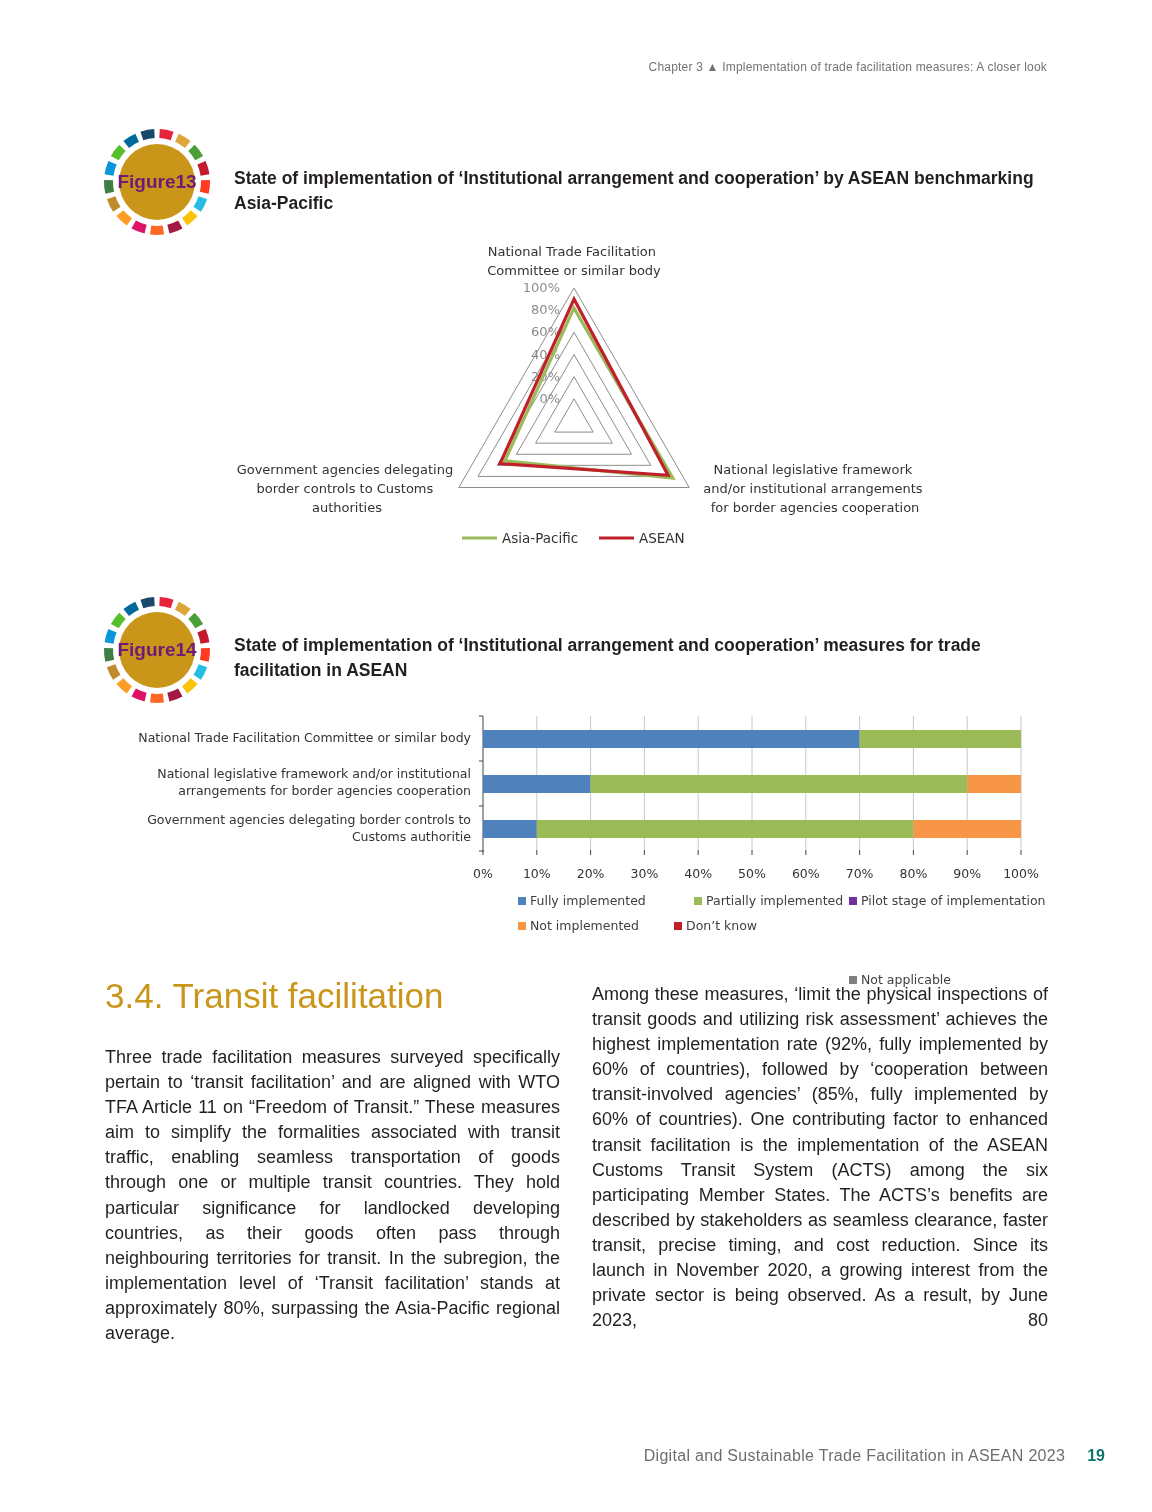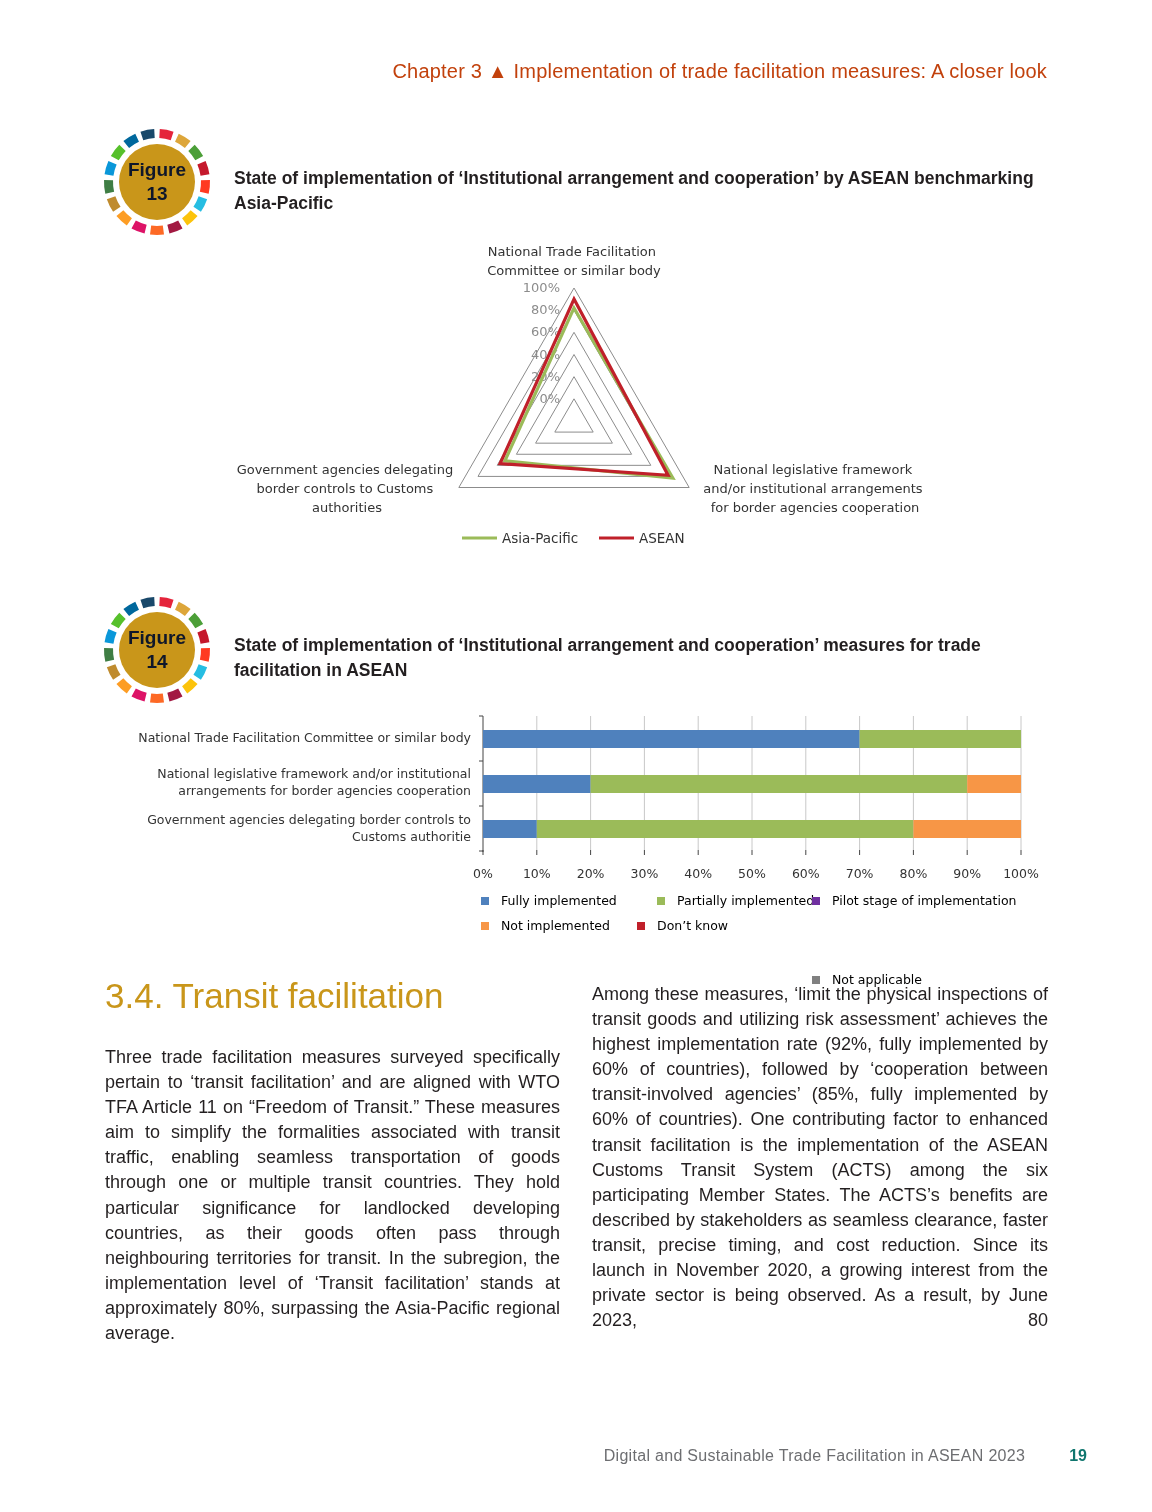--- a/index.html
+++ b/index.html
@@ -1,38 +1,38 @@
 <!DOCTYPE html>
 <html><head>
 <meta charset="utf-8">
 <style>
   * { box-sizing: border-box; margin: 0; padding: 0; }
   html, body { width: 1152px; height: 1512px; background: #ffffff; }
   body { position: relative; font-family: "Liberation Sans", sans-serif; color: #231f20; overflow: hidden; }
 
-  .running-head { position: absolute; top: 60px; right: 105px; font-size: 20px; color: #c2410c; letter-spacing: 0.2px; }
-  .footer { position: absolute; top: 1447px; right: 65px; display: flex; align-items: center; gap: 44px; }
+  .running-head { position: absolute; top: 60px; right: 105px; font-size: 12px; color: #737373; letter-spacing: 0.2px; }
+  .footer { position: absolute; top: 1447px; right: 47px; display: flex; align-items: center; gap: 22px; }
   .footer .title { font-size: 16px; color: #6d6e71; letter-spacing: 0.3px; }
   .footer .page { font-size: 16px; font-weight: bold; color: #0f766e; }
 
   .fig-badge { position: absolute; width: 108px; height: 108px; }
   .fig-badge svg { position: absolute; left: 0; top: 0; }
-  .fig-badge .inner { position: absolute; left: 16px; top: 16px; width: 76px; height: 76px; border-radius: 50%; background: #c9961a; color: #0f172a; font-weight: bold; font-size: 19px; line-height: 24px; display: flex; flex-direction: column; align-items: center; justify-content: center; text-align: center; }
+  .fig-badge .inner { position: absolute; left: 16px; top: 16px; width: 76px; height: 76px; border-radius: 50%; background: #c9961a; color: #701a75; font-weight: bold; font-size: 19px; line-height: 24px; display: flex; align-items: center; justify-content: center; text-align: center; }
 
   .fig-title { position: absolute; left: 234px; font-size: 17.5px; font-weight: bold; line-height: 25px; color: #231f20; }
 
   .chart-text { font-family: "DejaVu Sans", sans-serif; fill: #333; }
 
   .section-title { position: absolute; left: 105px; top: 976px; font-size: 35px; font-weight: normal; color: #c9961a; }
   .body-col { position: absolute; font-size: 18px; line-height: 25.1px; color: #231f20; text-align: justify; }
   .col-left { left: 105px; top: 1045px; width: 455px; }
   .col-right { left: 592px; top: 982px; width: 456px; text-align-last: justify; }
 
   .bar-label { position: absolute; right: 681px; text-align: right; font-family: "DejaVu Sans", sans-serif; font-size: 12.5px; line-height: 17px; color: #333; }
-  .legend2 { position: absolute; font-family: "DejaVu Sans", sans-serif; font-size: 12.5px; color: #000000; display: flex; align-items: center; gap: 12px; }
+  .legend2 { position: absolute; font-family: "DejaVu Sans", sans-serif; font-size: 12.5px; color: #404040; display: flex; align-items: center; gap: 4px; margin-left: 37px; }
   .legend2 .sw { width: 8px; height: 8px; display: inline-block; }
 </style>
 </head>
 <body>
 
 <div class="running-head">Chapter 3 ▲ Implementation of trade facilitation measures: A closer look</div>
 
 <div class="fig-badge" style="left:103px; top:128px;">
   <svg class="sdg-ring" width="108" height="108" viewBox="0 0 108 108">
       <path d="M56.77380568087603,1.072634658007587 A53,53 0 0 1 70.53307287585659,3.6446874572144523 L67.72556993467339,12.195589587121432 A44,44 0 0 0 56.30278207468953,10.060300470798751 Z" fill="#e5243b"></path>

